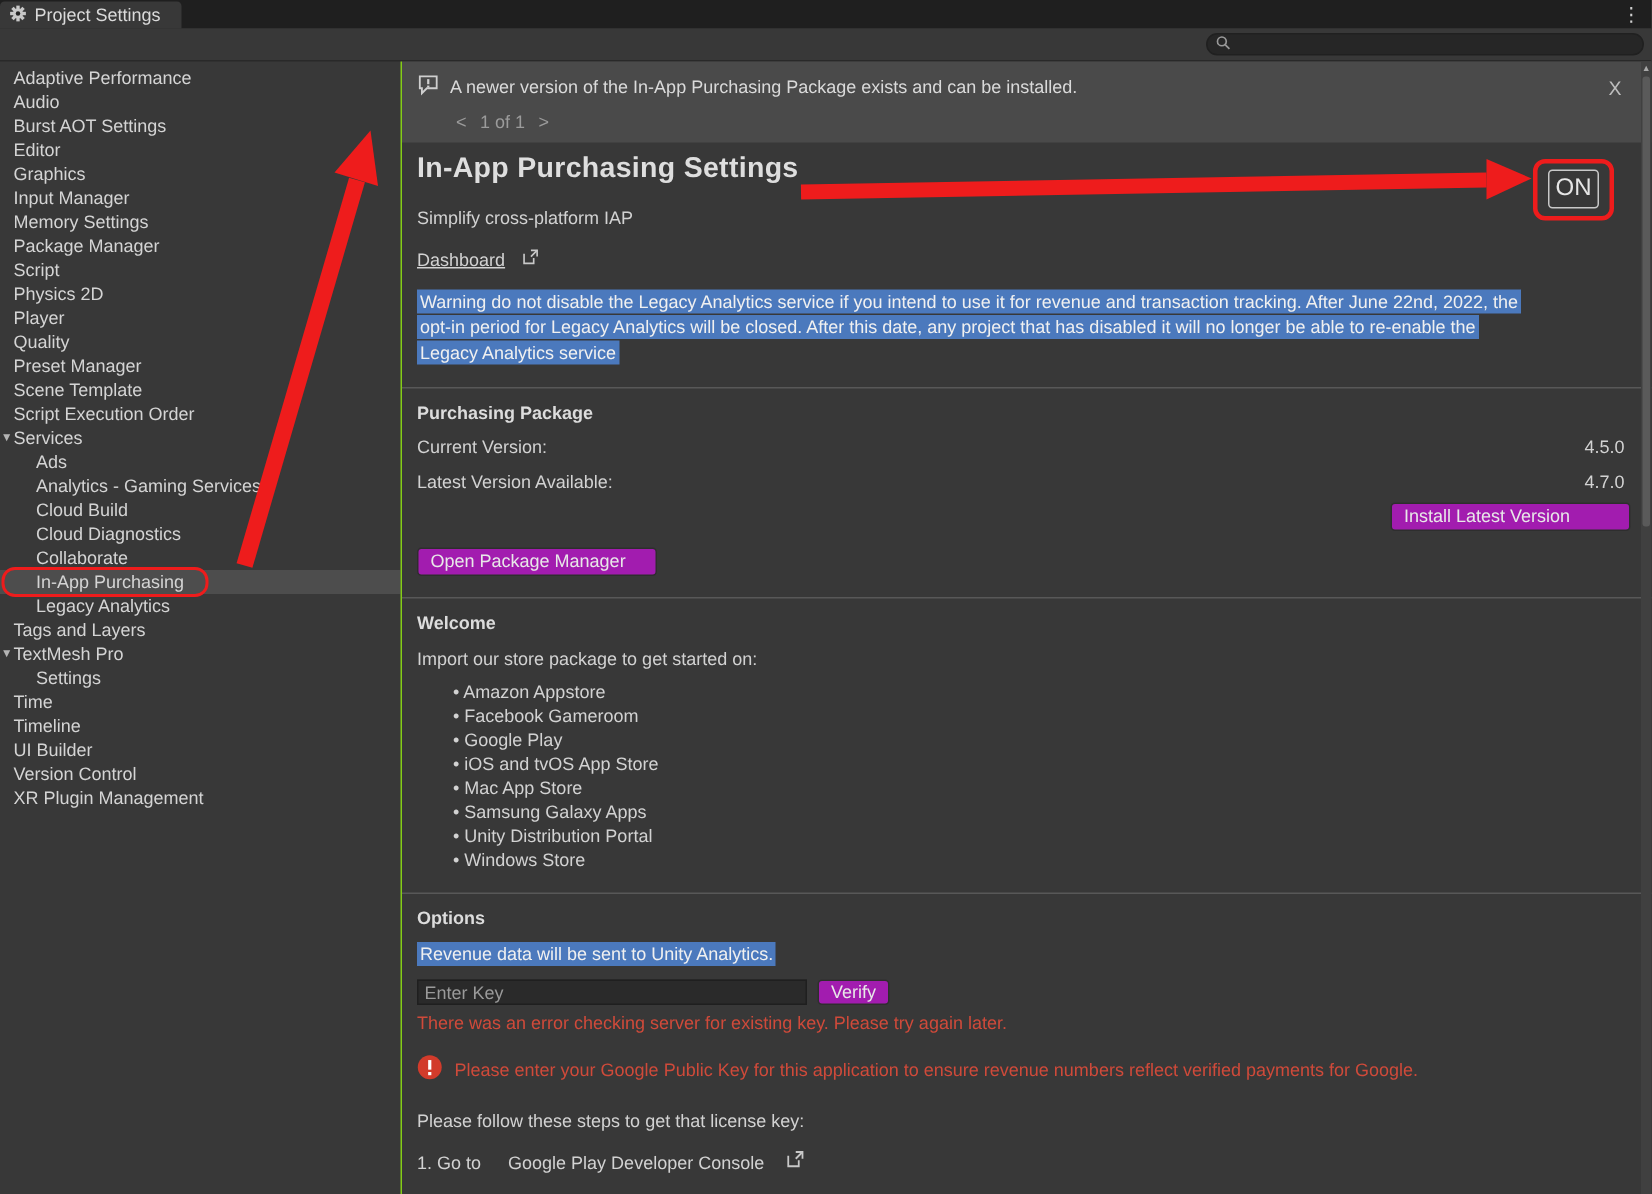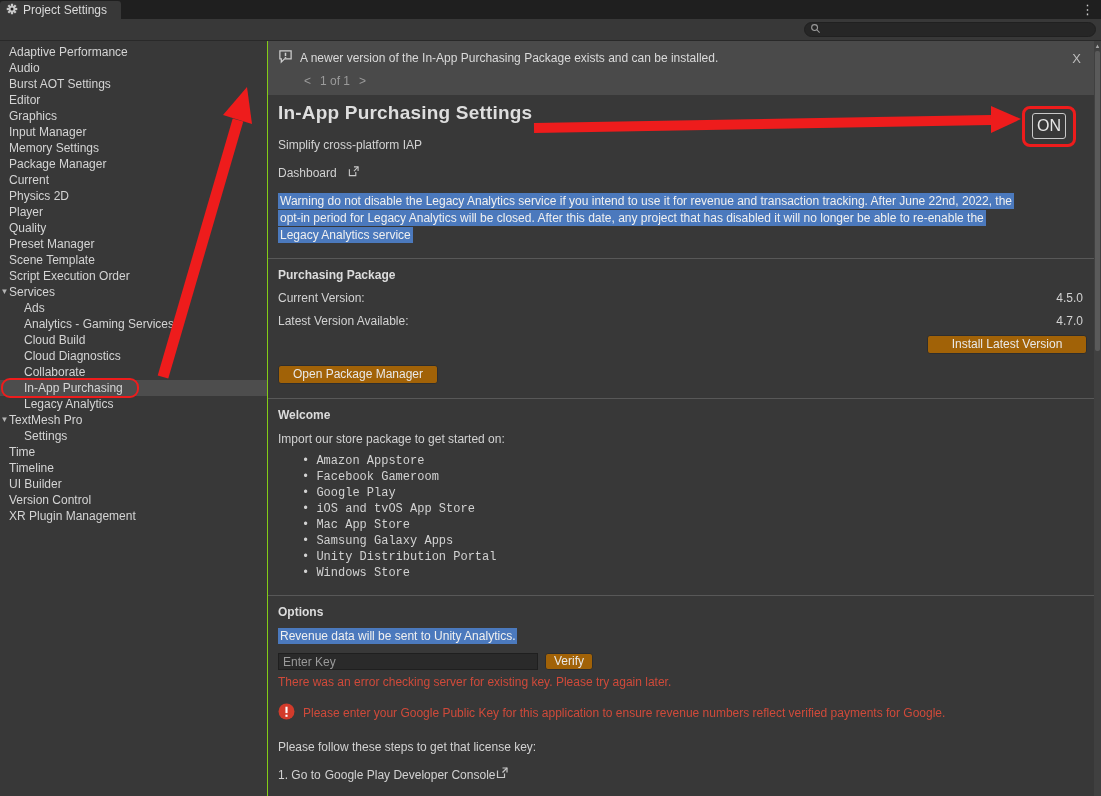--- a/index.html
+++ b/index.html
@@ -36,50 +36,50 @@
   .content{flex:1;position:relative;border-left:1px solid #84cc16;}
   .banner{background:var(--banner-bg);padding:8px 20px 7px 10px;}
   .banner-r1{display:flex;align-items:center;gap:7px;}
   .banner-msg{color:#dadada;}
   .banner-close{margin-left:auto;color:#bdbdbd;font-size:13px;cursor:default;}
   .banner-r2{display:flex;align-items:center;gap:9px;padding:7px 0 0 26px;color:#9b9b9b;}
 
   .pad{padding-left:10px;padding-right:10px;}
   .page-title{font-size:19px;font-weight:600;color:#dedede;margin-top:7px;letter-spacing:.2px;}
   .row-label{margin-top:14px;}
-  .dash-row{margin-top:14px;display:flex;align-items:center;gap:11px;}
+  .dash-row{margin-top:14px;display:flex;align-items:center;gap:11px;text-decoration:underline;}
   .warnbox{margin-top:13px;width:746px;line-height:17px;}
   .hl{background:var(--highlight-blue);color:#f0f0f0;padding:1px 2px;
       -webkit-box-decoration-break:clone;box-decoration-break:clone;}
 
   hr.divider{border:0;border-top:1px solid #585858;margin:14px 0 0 0;}
   .section-title{font-size:12px;font-weight:700;color:#dcdcdc;margin:9px 10px 0 10px;}
   .kv-row{display:flex;align-items:center;margin-top:9px;padding:0 18px 0 10px;}
   .kv-row .k{flex:1;}
-  .btn{background:#a16207;border:1px solid #2e2e2e;border-radius:3px;color:#e8e8e8;font-family:inherit;
-       font-size:12px;height:19px;line-height:17px;padding:0 8px;min-width:160px;text-align:center;cursor:default;}
+  .btn{background:#a21caf;border:1px solid #2e2e2e;border-radius:3px;color:#e8e8e8;font-family:inherit;
+       font-size:12px;height:19px;line-height:17px;padding:0 8px;min-width:160px;text-align:left;cursor:default;}
   .btn-row{display:flex;justify-content:flex-end;margin-top:7px;padding-right:14px;}
   .adv-row{display:flex;align-items:center;margin-top:11px;padding:0 14px 0 10px;}
   .adv-row .k{flex:1;}
 
   .welcome-intro{margin-top:10px;}
   .store-list{list-style:none;margin:7px 0 0 0;padding:0 0 0 24px;}
-  .store-list li{line-height:16px;font-family:Liberation Mono, monospace;}
+  .store-list li{line-height:16px;}
   .store-list li::before{content:"• ";}
 
   .note-line{margin-top:10px;}
   .key-row{margin-top:10px;display:flex;align-items:center;gap:7px;}
   .key-input{width:260px;height:17px;background:#2a2a2a;border:1px solid #1f1f1f;color:#cfcfcf;
        font-family:inherit;font-size:12px;padding:0 4px;}
   .key-input::placeholder{color:#9a9a9a;opacity:1;}
   .btn.small{min-width:44px;height:17px;line-height:15px;}
   .err-text{margin-top:5px;color:var(--error-red);}
   .err-row{margin-top:14px;display:flex;align-items:center;gap:8px;color:var(--error-red);}
   .steps-intro{margin-top:17px;}
-  .step1-row{margin-top:13px;display:flex;align-items:center;gap:1px;}
+  .step1-row{margin-top:13px;display:flex;align-items:center;gap:15px;}
 
   .on-btn{position:absolute;top:72px;right:35px;width:34px;height:26px;border:1px solid #c9c9c9;
        border-radius:3px;background:transparent;color:#e6e6e6;font-size:16px;font-family:inherit;
        display:flex;align-items:center;justify-content:center;}
   .on-annot{position:absolute;top:65px;right:25px;width:54px;height:41px;
        border:3px solid var(--accent-red);border-radius:8px;pointer-events:none;}
 
   .scrollbar{position:absolute;top:0;right:0;width:7px;height:100%;background:#404040;}
   .scroll-up{position:absolute;top:1px;left:0;width:7px;height:8px;color:#a8a8a8;font-size:6px;
        line-height:8px;text-align:center;}
@@ -126,41 +126,42 @@
 <div class="layout">
   <div class="sidebar">
     <div class="si">Adaptive Performance</div>
     <div class="si">Audio</div>
     <div class="si">Burst AOT Settings</div>
     <div class="si">Editor</div>
     <div class="si">Graphics</div>
     <div class="si">Input Manager</div>
     <div class="si">Memory Settings</div>
     <div class="si">Package Manager</div>
-    <div class="si">Current</div>
+    <div class="si">Script</div>
     <div class="si">Physics 2D</div>
     <div class="si">Player</div>
     <div class="si">Quality</div>
     <div class="si">Preset Manager</div>
     <div class="si">Scene Template</div>
     <div class="si">Script Execution Order</div>
     <div class="si">
       <span class="fo">▼</span>
       <span>Services</span>
     </div>
     <div class="si child">Ads</div>
     <div class="si child">Analytics - Gaming Services</div>
     <div class="si child">Cloud Build</div>
     <div class="si child">Cloud Diagnostics</div>
     <div class="si child">Collaborate</div>
     <div class="si child selected">
       <span>In-App Purchasing</span>
       <span class="annotate-rect"></span>
     </div>
     <div class="si child">Legacy Analytics</div>
+    <div class="si">Tags and Layers</div>
     <div class="si">
       <span class="fo">▼</span>
       <span>TextMesh Pro</span>
     </div>
     <div class="si child">Settings</div>
     <div class="si">Time</div>
     <div class="si">Timeline</div>
     <div class="si">UI Builder</div>
     <div class="si">Version Control</div>
     <div class="si">XR Plugin Management</div>

